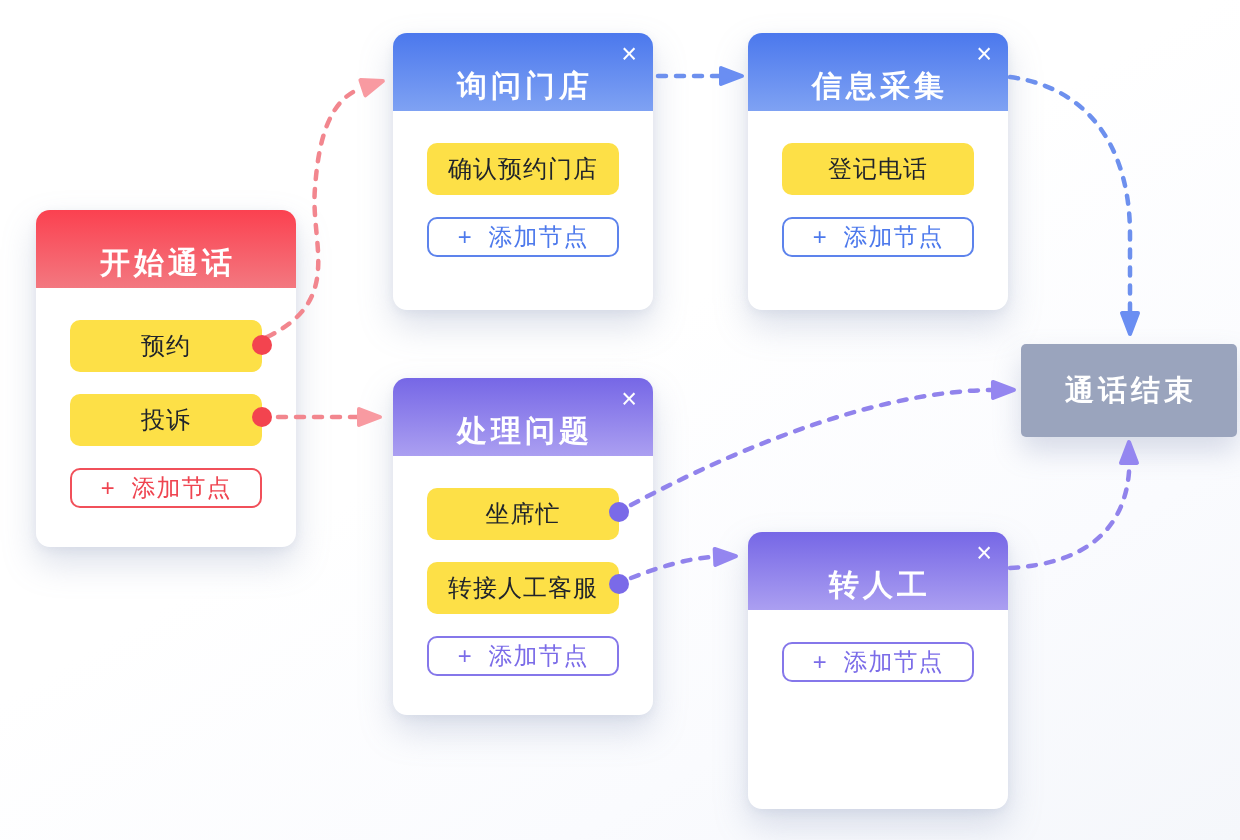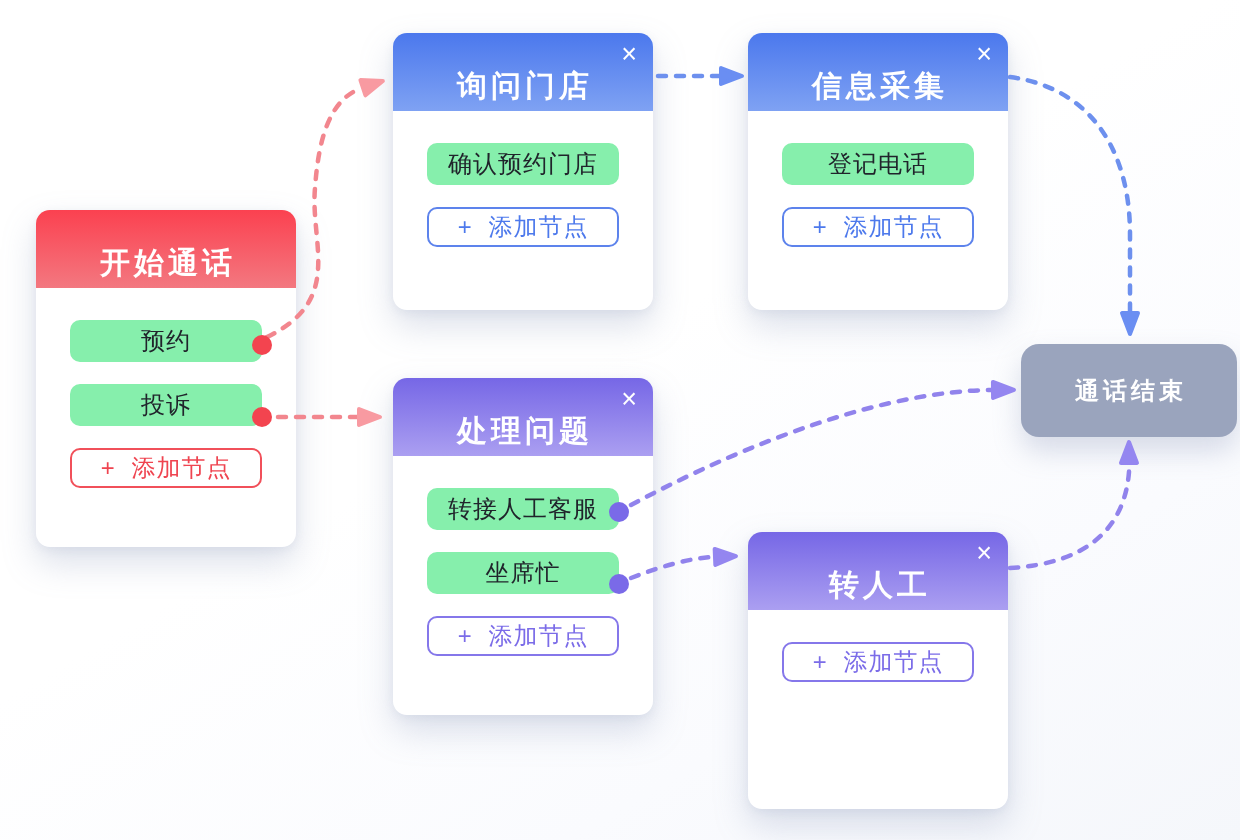--- a/index.html
+++ b/index.html
@@ -19,41 +19,41 @@
     height:78px;flex:0 0 78px;border-radius:14px 14px 0 0;position:relative;
     display:flex;align-items:center;justify-content:center;
   }
   .card-title{color:#fff;font-size:30px;font-weight:bold;letter-spacing:4px;text-indent:4px;margin-top:29px;}
   .close{
     position:absolute;top:6px;right:14px;color:#fff;font-size:27px;line-height:1;
     cursor:pointer;background:none;border:none;padding:2px;font-family:inherit;
   }
   .card-body{padding:32px 34px 0 34px;display:flex;flex-direction:column;gap:22px;}
   .pill{
-    height:42px;background:#86efac;border-radius:10px;
+    height:52px;background:#fde047;border-radius:10px;
     display:flex;align-items:center;justify-content:center;
     font-size:24px;color:#20242b;letter-spacing:1px;
   }
   .add-btn{
     height:40px;background:#fff;border-radius:10px;border:2px solid;
     display:flex;align-items:center;justify-content:center;
     font-size:24px;letter-spacing:1px;cursor:pointer;font-family:Liberation Mono, monospace;
   }
   .theme-red  .card-header{background:linear-gradient(180deg,#fb4150 0%,#f37880 100%);}
   .theme-red  .add-btn{border-color:#f1505a;color:#ef4450;}
   .theme-blue .card-header{background:linear-gradient(180deg,#4b78ed 0%,#7fa2f3 100%);}
   .theme-blue .add-btn{border-color:#5d83ec;color:#4d79ec;}
   .theme-purple .card-header{background:linear-gradient(180deg,#7667e6 0%,#ab9ff1 100%);}
   .theme-purple .add-btn{border-color:#8577ea;color:#7b6ce8;}
   
   .end-node{
     position:absolute;left:1021px;top:344px;width:216px;height:93px;
-    background:#9aa4bd;border-radius:18px;
+    background:#9aa4bd;border-radius:5px;
     display:flex;align-items:center;justify-content:center;
-    color:#fff;font-size:24px;font-weight:bold;letter-spacing:4px;text-indent:4px;
+    color:#fff;font-size:29px;font-weight:bold;letter-spacing:4px;text-indent:4px;
     box-shadow:0 14px 28px rgba(128,144,180,.30);
   }
   
   .edges{position:absolute;inset:0;pointer-events:none;}
   .edge{fill:none;stroke-width:4.5;stroke-dasharray:8 10;stroke-linecap:round;}
 </style>
 </head>
 <body>
 
 <div class="canvas">
@@ -90,22 +90,22 @@
       <button class="add-btn">+ 添加节点</button>
     </div>
   </div>
 
   <div class="card theme-purple" style="left:393px;top:378px;width:260px;height:337px">
     <div class="card-header">
       <span class="card-title">处理问题</span>
       <button class="close">×</button>
     </div>
     <div class="card-body">
+      <div class="pill">坐席忙</div>
       <div class="pill">转接人工客服</div>
-      <div class="pill">坐席忙</div>
       <button class="add-btn">+ 添加节点</button>
     </div>
   </div>
 
   <div class="card theme-purple" style="left:748px;top:532px;width:260px;height:277px">
     <div class="card-header">
       <span class="card-title">转人工</span>
       <button class="close">×</button>
     </div>
     <div class="card-body">

